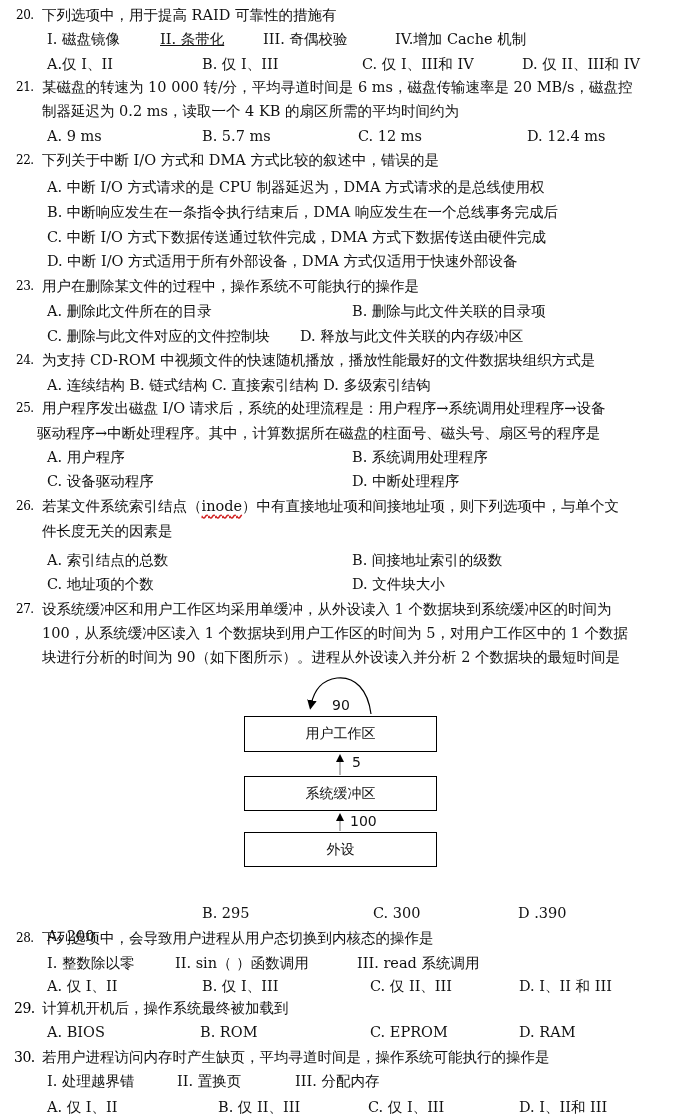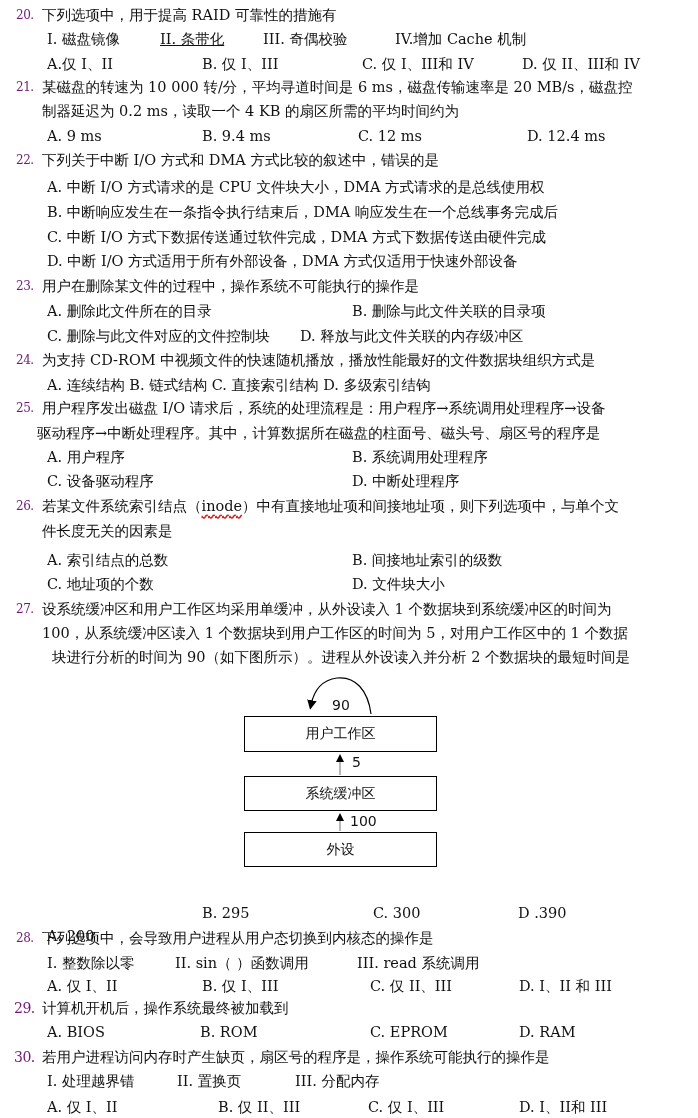--- a/index.html
+++ b/index.html
@@ -3,21 +3,21 @@
 <meta charset="utf-8">
 <style>
   html, body { margin: 0; padding: 0; background: #ffffff; }
   body {
     width: 698px; height: 1118px; position: relative; overflow: hidden;
     font-family: "DejaVu Serif", "Liberation Serif", serif;
     color: #111;
     font-size: 14.5px;
   }
   .line { position: absolute; white-space: nowrap; line-height: 20px; height: 22px; }
-  .qnum { position: absolute; font-size: 12px; color: #701a75; letter-spacing: -0.5px; }
+  .qnum { position: absolute; font-size: 12px; color: #000000; letter-spacing: -0.5px; }
   .qnum.big { font-size: 14px; }
   .opt { position: absolute; white-space: nowrap; line-height: 20px; }
   .diagram { position: absolute; left: 0; top: 0; width: 698px; height: 1118px; pointer-events: none; }
   .box {
     position: absolute; border: 1.3px solid #000; background: #fff;
     display: flex; align-items: center; justify-content: center;
     font-size: 14px; font-family: "DejaVu Sans", "Liberation Sans", sans-serif;
   }
   .dlabel { position: absolute; font-size: 14px; font-family: "DejaVu Sans", "Liberation Sans", sans-serif; }
   .squiggle { text-decoration: underline wavy #d02020; text-underline-offset: 3px; }
@@ -33,27 +33,27 @@
 <div class="opt" style="left:395px;top:29px;">IV.增加 Cache 机制</div>
 <div class="opt" style="left:47px;top:54px;">A.仅 I、II</div>
 <div class="opt" style="left:202px;top:54px;">B. 仅 I、III</div>
 <div class="opt" style="left:362px;top:54px;">C. 仅 I、III和 IV</div>
 <div class="opt" style="left:522px;top:54px;">D. 仅 II、III和 IV</div>
 
 <span class="qnum" style="left:16px;top:80px;">21.</span>
 <div class="line" style="left:42px;top:77px;">某磁盘的转速为 10  000 转/分，平均寻道时间是  6  ms，磁盘传输速率是  20  MB/s，磁盘控</div>
 <div class="line" style="left:42px;top:101px;">制器延迟为  0.2 ms，读取一个  4 KB 的扇区所需的平均时间约为</div>
 <div class="opt" style="left:47px;top:126px;">A. 9 ms</div>
-<div class="opt" style="left:202px;top:126px;">B. 9.4 ms</div>
+<div class="opt" style="left:202px;top:126px;">B. 5.7 ms</div>
 <div class="opt" style="left:358px;top:126px;">C. 12 ms</div>
 <div class="opt" style="left:527px;top:126px;">D. 12.4 ms</div>
 
 <span class="qnum" style="left:16px;top:153px;">22.</span>
 <div class="line" style="left:42px;top:150px;">下列关于中断 I/O 方式和 DMA 方式比较的叙述中，错误的是</div>
-<div class="opt" style="left:47px;top:177px;">A.  中断 I/O 方式请求的是  CPU 文件块大小，DMA 方式请求的是总线使用权</div>
+<div class="opt" style="left:47px;top:177px;">A.  中断 I/O 方式请求的是  CPU 制器延迟为，DMA 方式请求的是总线使用权</div>
 <div class="opt" style="left:47px;top:202px;">B.  中断响应发生在一条指令执行结束后，DMA 响应发生在一个总线事务完成后</div>
 <div class="opt" style="left:47px;top:227px;">C.  中断 I/O 方式下数据传送通过软件完成，DMA 方式下数据传送由硬件完成</div>
 <div class="opt" style="left:47px;top:251px;text-align:right;">D.  中断 I/O 方式适用于所有外部设备，DMA 方式仅适用于快速外部设备</div>
 
 <span class="qnum" style="left:16px;top:279px;">23.</span>
 <div class="line" style="left:42px;top:276px;">用户在删除某文件的过程中，操作系统不可能执行的操作是</div>
 <div class="opt" style="left:47px;top:301px;">A. 删除此文件所在的目录</div>
 <div class="opt" style="left:352px;top:301px;">B. 删除与此文件关联的目录项</div>
 <div class="opt" style="left:47px;top:326px;">C. 删除与此文件对应的文件控制块</div>
 <div class="opt" style="left:300px;top:326px;">D. 释放与此文件关联的内存级冲区</div>
@@ -76,21 +76,21 @@
 </div>
 <div class="line" style="left:42px;top:521px;">件长度无关的因素是</div>
 <div class="opt" style="left:47px;top:550px;">A. 索引结点的总数</div>
 <div class="opt" style="left:352px;top:550px;">B. 间接地址索引的级数</div>
 <div class="opt" style="left:47px;top:574px;">C. 地址项的个数</div>
 <div class="opt" style="left:352px;top:574px;">D. 文件块大小</div>
 
 <span class="qnum" style="left:16px;top:602px;">27.</span>
 <div class="line" style="left:42px;top:599px;">设系统缓冲区和用户工作区均采用单缓冲，从外设读入  1 个数据块到系统缓冲区的时间为</div>
 <div class="line" style="left:42px;top:623px;">100，从系统缓冲区读入  1 个数据块到用户工作区的时间为  5，对用户工作区中的  1 个数据</div>
-<div class="line" style="left:52px;top:647px;text-align:right;">块进行分析的时间为  90（如下图所示）。进程从外设读入并分析  2 个数据块的最短时间是</div>
+<div class="line" style="left:42px;top:647px;text-align:right;">块进行分析的时间为  90（如下图所示）。进程从外设读入并分析  2 个数据块的最短时间是</div>
 
 <div>
   <svg class="diagram" width="698" height="1118">
     <defs>
       <marker id="ah" markerWidth="8" markerHeight="8" refX="4" refY="4" orient="auto">
         <path d="M0,0 L8,4 L0,8 z" fill="#000"></path>
       </marker>
     </defs>
 
     <path d="M371,714 C368,690 355,676 337,678 C322,680 314,690 311,705" fill="none" stroke="#000" stroke-width="1.2" marker-end="url(#ah)"></path>
@@ -125,20 +125,20 @@
 <div class="opt" style="left:519px;top:976px;">D. I、II 和 III</div>
 
 <span class="qnum big" style="left:14px;top:1000px;">29.</span>
 <div class="line" style="left:42px;top:998px;">计算机开机后，操作系统最终被加载到</div>
 <div class="opt" style="left:47px;top:1022px;">A. BIOS</div>
 <div class="opt" style="left:200px;top:1022px;">B. ROM</div>
 <div class="opt" style="left:370px;top:1022px;">C. EPROM</div>
 <div class="opt" style="left:519px;top:1022px;">D. RAM</div>
 
 <span class="qnum big" style="left:14px;top:1049px;">30.</span>
-<div class="line" style="left:42px;top:1047px;">若用户进程访问内存时产生缺页，扇区号的程序是，操作系统可能执行的操作是</div>
+<div class="line" style="left:42px;top:1047px;">若用户进程访问内存时产生缺页，平均寻道时间是，操作系统可能执行的操作是</div>
 <div class="opt" style="left:47px;top:1071px;">I.  处理越界错</div>
 <div class="opt" style="left:177px;top:1071px;">II.  置换页</div>
 <div class="opt" style="left:295px;top:1071px;">III. 分配内存</div>
 <div class="opt" style="left:47px;top:1097px;">A.  仅 I、II</div>
 <div class="opt" style="left:218px;top:1097px;">B.  仅 II、III</div>
 <div class="opt" style="left:368px;top:1097px;">C.  仅 I、III</div>
 <div class="opt" style="left:519px;top:1097px;">D. I、II和 III</div>
 
 </body></html>

